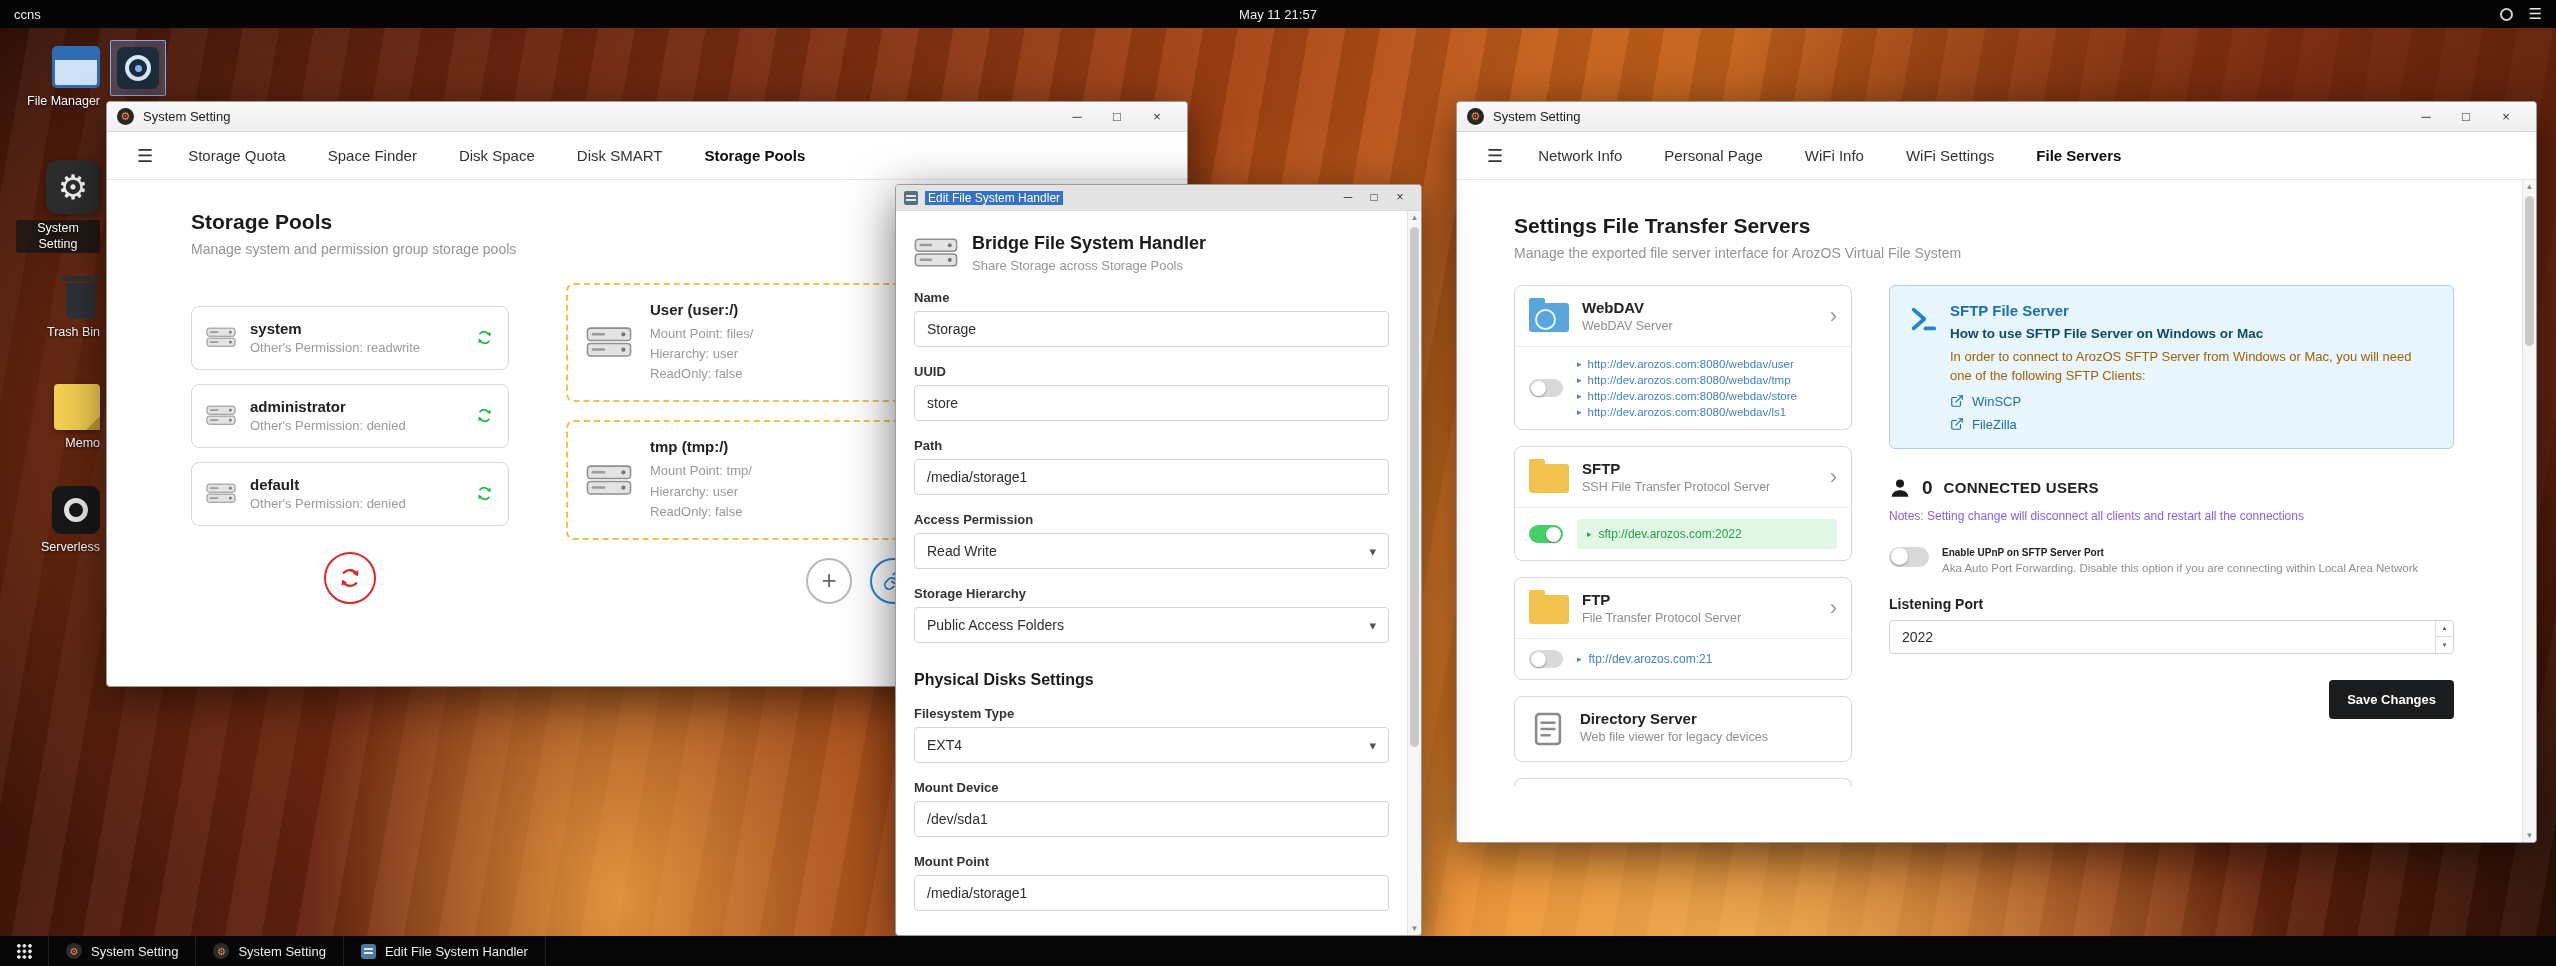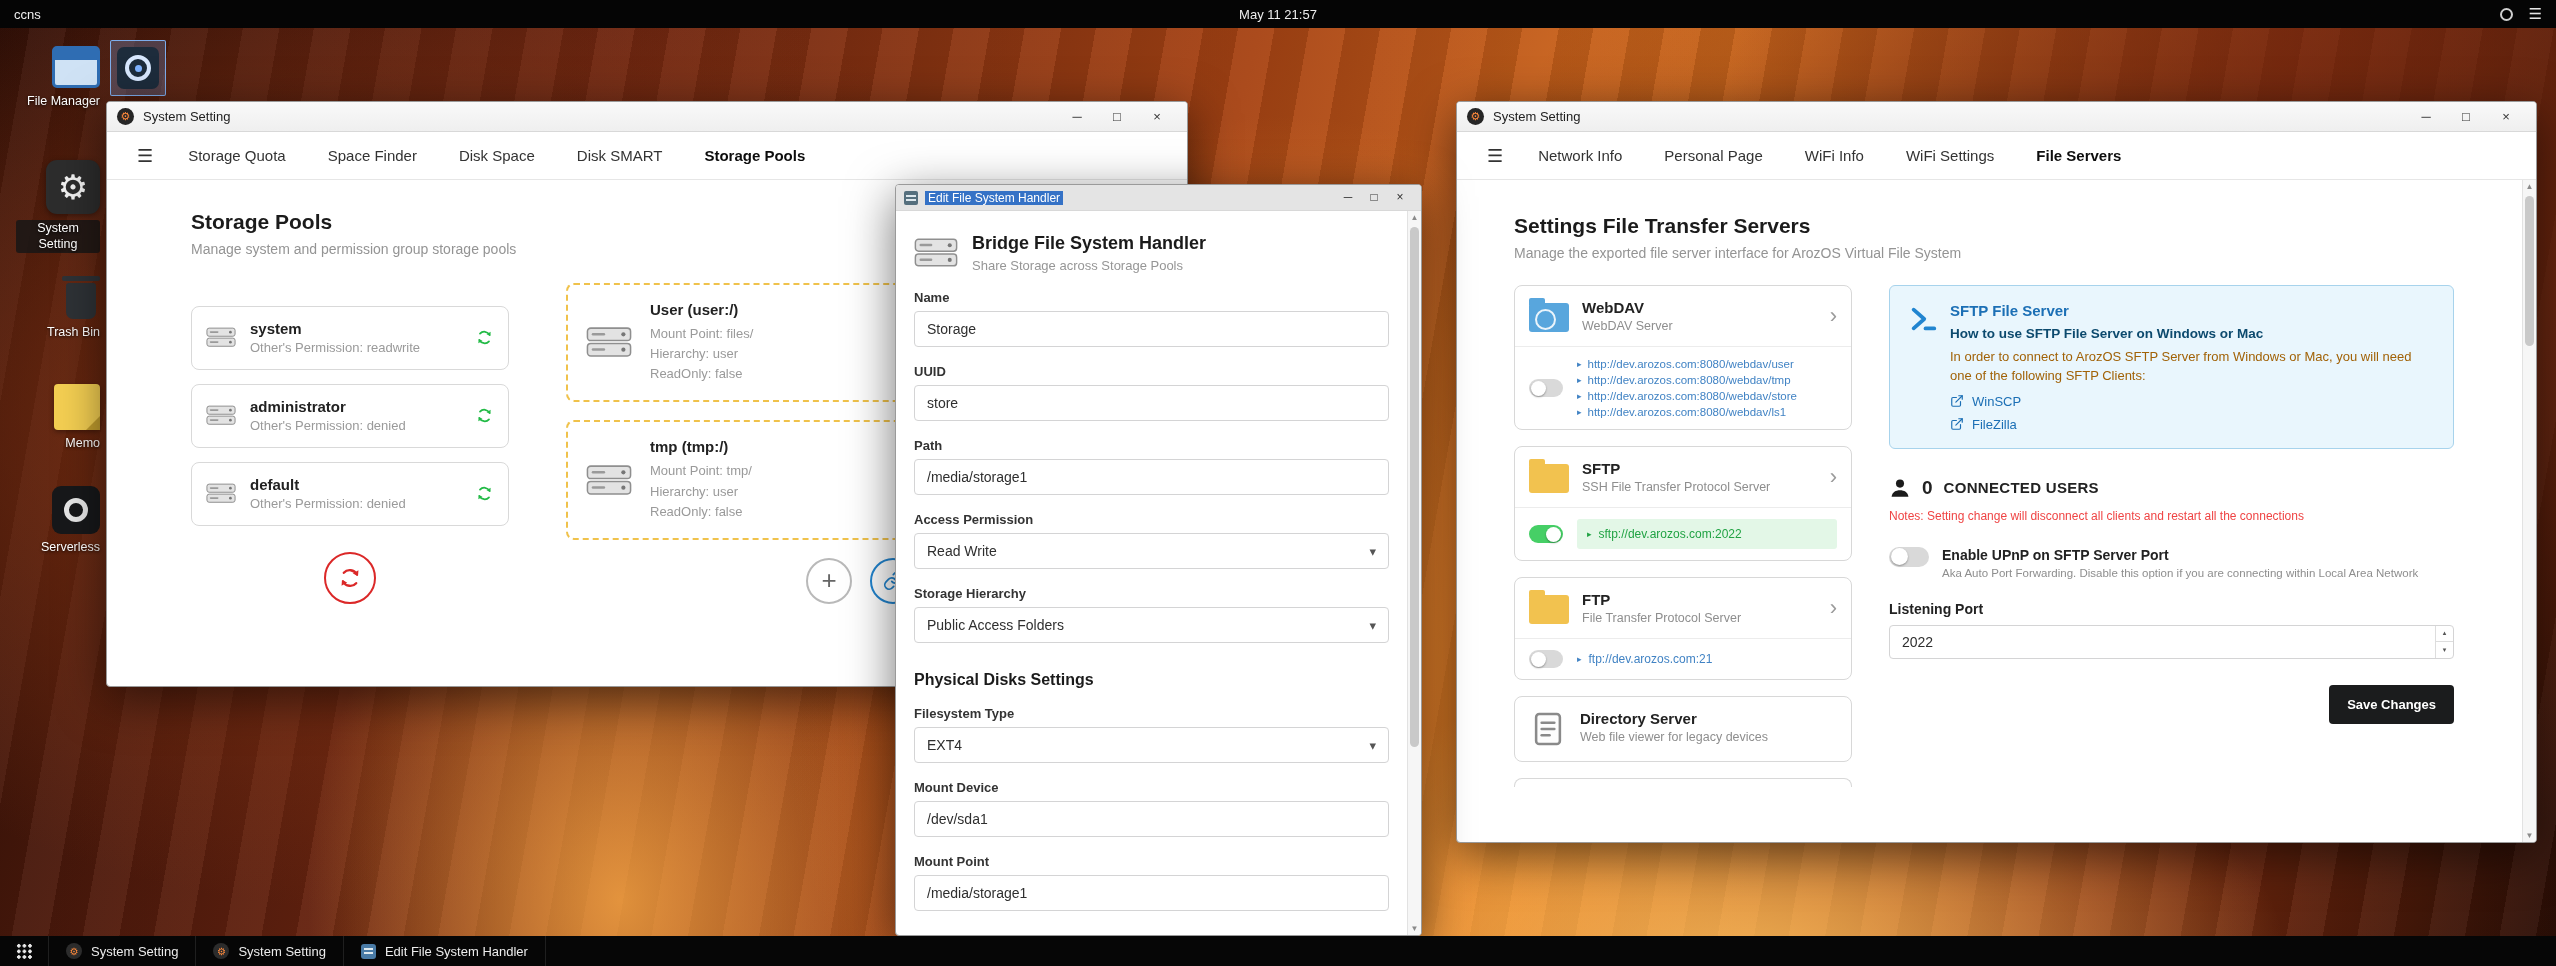--- a/index.html
+++ b/index.html
@@ -143,23 +143,23 @@
 
   .infocol { width:565px; flex:none; }
   .infobox { background:#e9f6fd; border:1px solid #a7d3ec; border-radius:6px; padding:16px 18px; display:flex; gap:12px; }
   .infobox .ib-title { font-size:15px; font-weight:bold; color:#1b6fb5; }
   .infobox .ib-sub { font-size:13.5px; font-weight:bold; color:#0c4a6e; margin-top:7px; }
   .infobox .ib-body { font-size:13px; color:#a16207; margin-top:7px; line-height:1.45; }
   .client-link { display:flex; align-items:center; gap:8px; font-size:13px; color:#1b6fb5; margin-top:8px; }
   .conn-row { display:flex; align-items:center; gap:11px; margin-top:28px; color:#222; }
   .conn-count { font-size:19px; font-weight:bold; }
   .conn-label { font-size:15px; font-weight:bold; letter-spacing:.3px; }
-  .conn-notes { font-size:12px; color:#ef4444; margin-top:10px; }
+  .conn-notes { font-size:12px; color:#8b5cf6; margin-top:10px; }
   .upnp-row { display:flex; gap:13px; margin-top:24px; align-items:flex-start; }
-  .upnp-label { font-size:14px; font-weight:bold; color:#222; }
+  .upnp-label { font-size:10px; font-weight:bold; color:#222; }
   .upnp-desc { font-size:11.5px; color:#8e8e8e; margin-top:4px; }
   .port-label { font-size:14px; font-weight:bold; color:#222; margin-top:22px; }
   .port-wrap { position:relative; margin-top:8px; }
   .port-input { width:100%; height:34px; border:1px solid #d4d4d5; border-radius:4px; font-size:14px; padding:0 26px 0 12px;
                 font-family:"Liberation Sans",sans-serif; color:#2f2f2f; }
   .spinner { position:absolute; right:1px; top:1px; bottom:1px; width:18px; border-left:1px solid #ddd;
              display:flex; flex-direction:column; }
   .spinner span { flex:1; font-size:7px; color:#555; display:flex; align-items:center; justify-content:center; }
   .spinner span:first-child { border-bottom:1px solid #ddd; }
   .save-row { display:flex; justify-content:flex-end; margin-top:26px; }

